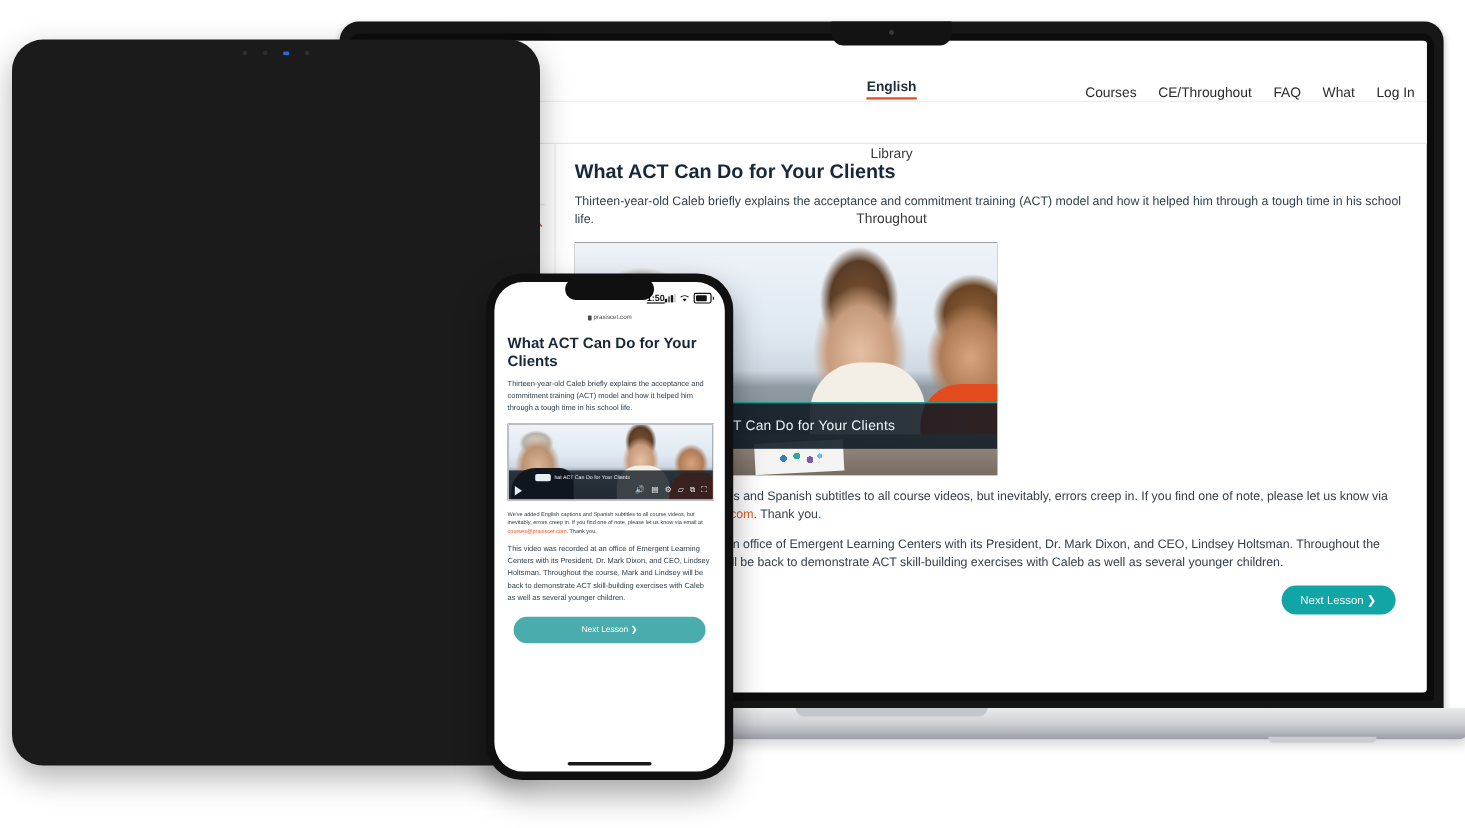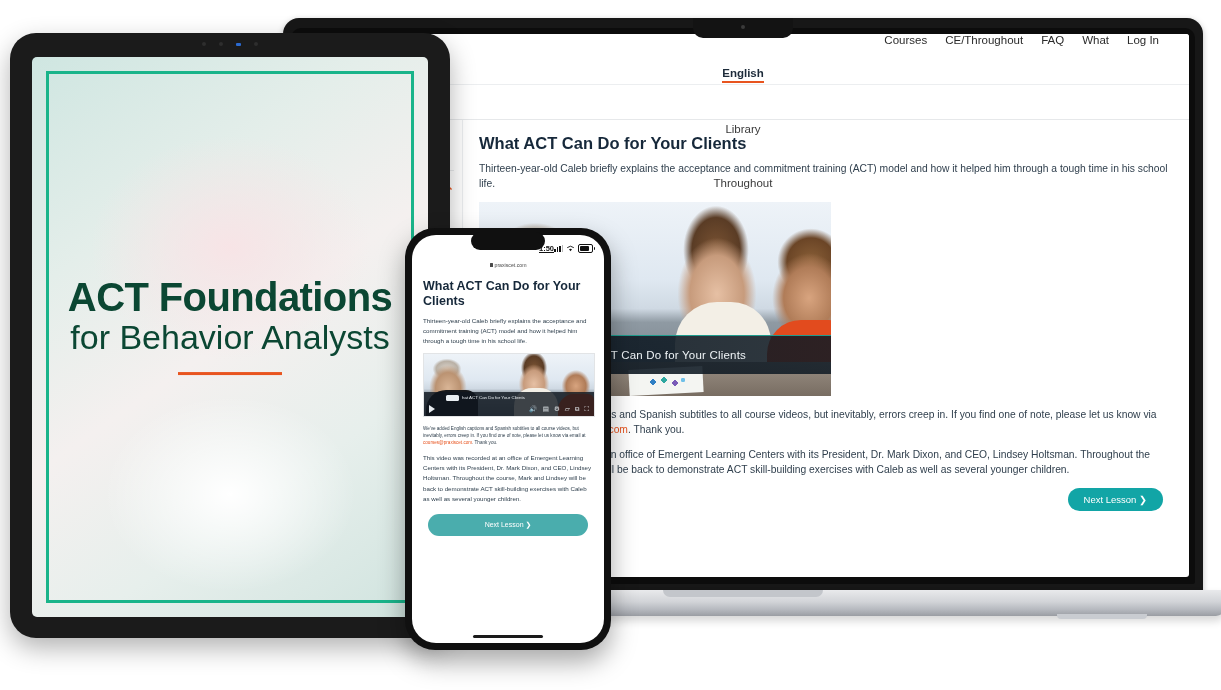--- a/index.html
+++ b/index.html
@@ -21,21 +21,21 @@
           background:#fff;overflow:hidden;border-radius:3px;}
   .lt-base{position:absolute;left:-22px;top:572px;width:964px;height:26px;
           background:linear-gradient(180deg,#e9eaec 0%,#d2d4d8 45%,#b6b9bf 75%,#9a9da3 100%);
           border-radius:3px 3px 9px 9px;box-shadow:0 5px 9px rgba(0,0,0,.16);}
   .lt-notchbar{position:absolute;left:50%;top:0;transform:translateX(-50%);
           width:160px;height:7px;background:#c3c6cb;border-radius:0 0 7px 7px;}
   .lt-foot{position:absolute;right:78px;top:24px;width:90px;height:5px;
           background:#c9ccd1;border-radius:0 0 4px 4px;}
 
   
-  .pg-header{height:50px;display:flex;align-items:flex-start;padding:0 20px 0 16px;background:#fff;}
+  .pg-header{height:50px;display:flex;align-items:flex-end;padding:0 0 0 16px;background:#fff;}
   .logo{display:flex;align-items:center;gap:7px;}
   .logo-mark{width:26px;height:26px;flex:0 0 26px;}
   .logo-txt{display:flex;flex-direction:column;line-height:1;}
   .logo-word{font-size:19px;letter-spacing:3.1px;color:#6d6f73;font-family:"Liberation Sans",sans-serif;}
   .logo-tag{font-size:3.6px;letter-spacing:1.1px;color:#9aa0a6;margin-top:3px;}
   .nav-top{margin-left:auto;display:flex;align-items:center;gap:18px;padding-right:10px;}
   .nav-top a{font-size:11.5px;color:#2b2b2b;text-decoration:none;white-space:nowrap;}
   .pg-subnav{height:34px;border-top:1px solid #eceef0;border-bottom:1px solid #e6e8ea;
              display:flex;align-items:center;justify-content:center;gap:40px;background:#fff;flex-direction:column;}
   .pg-subnav .sn{font-size:11.5px;color:#3a3a3a;position:relative;padding-bottom:2px;}
@@ -260,28 +260,20 @@
   </div>
 
   <div id="tablet">
     <div class="tb-body">
       <div class="tb-cam">
         <i></i>
         <i></i>
         <i class="blue"></i>
         <i></i>
       </div>
-      <div class="tb-screen">
-        <div class="tb-frame"></div>
-        <div class="tb-center">
-          <div class="tb-l1">ACT Foundations</div>
-          <div class="tb-l2">for Behavior Analysts</div>
-          <div class="tb-rule"></div>
-        </div>
-      </div>
     </div>
   </div>
 
   <div id="phone">
     <div class="ph-body">
       <div class="ph-screen">
 
         <div class="ph-status">
           <span>1:50</span>
           <span class="ph-ico">

